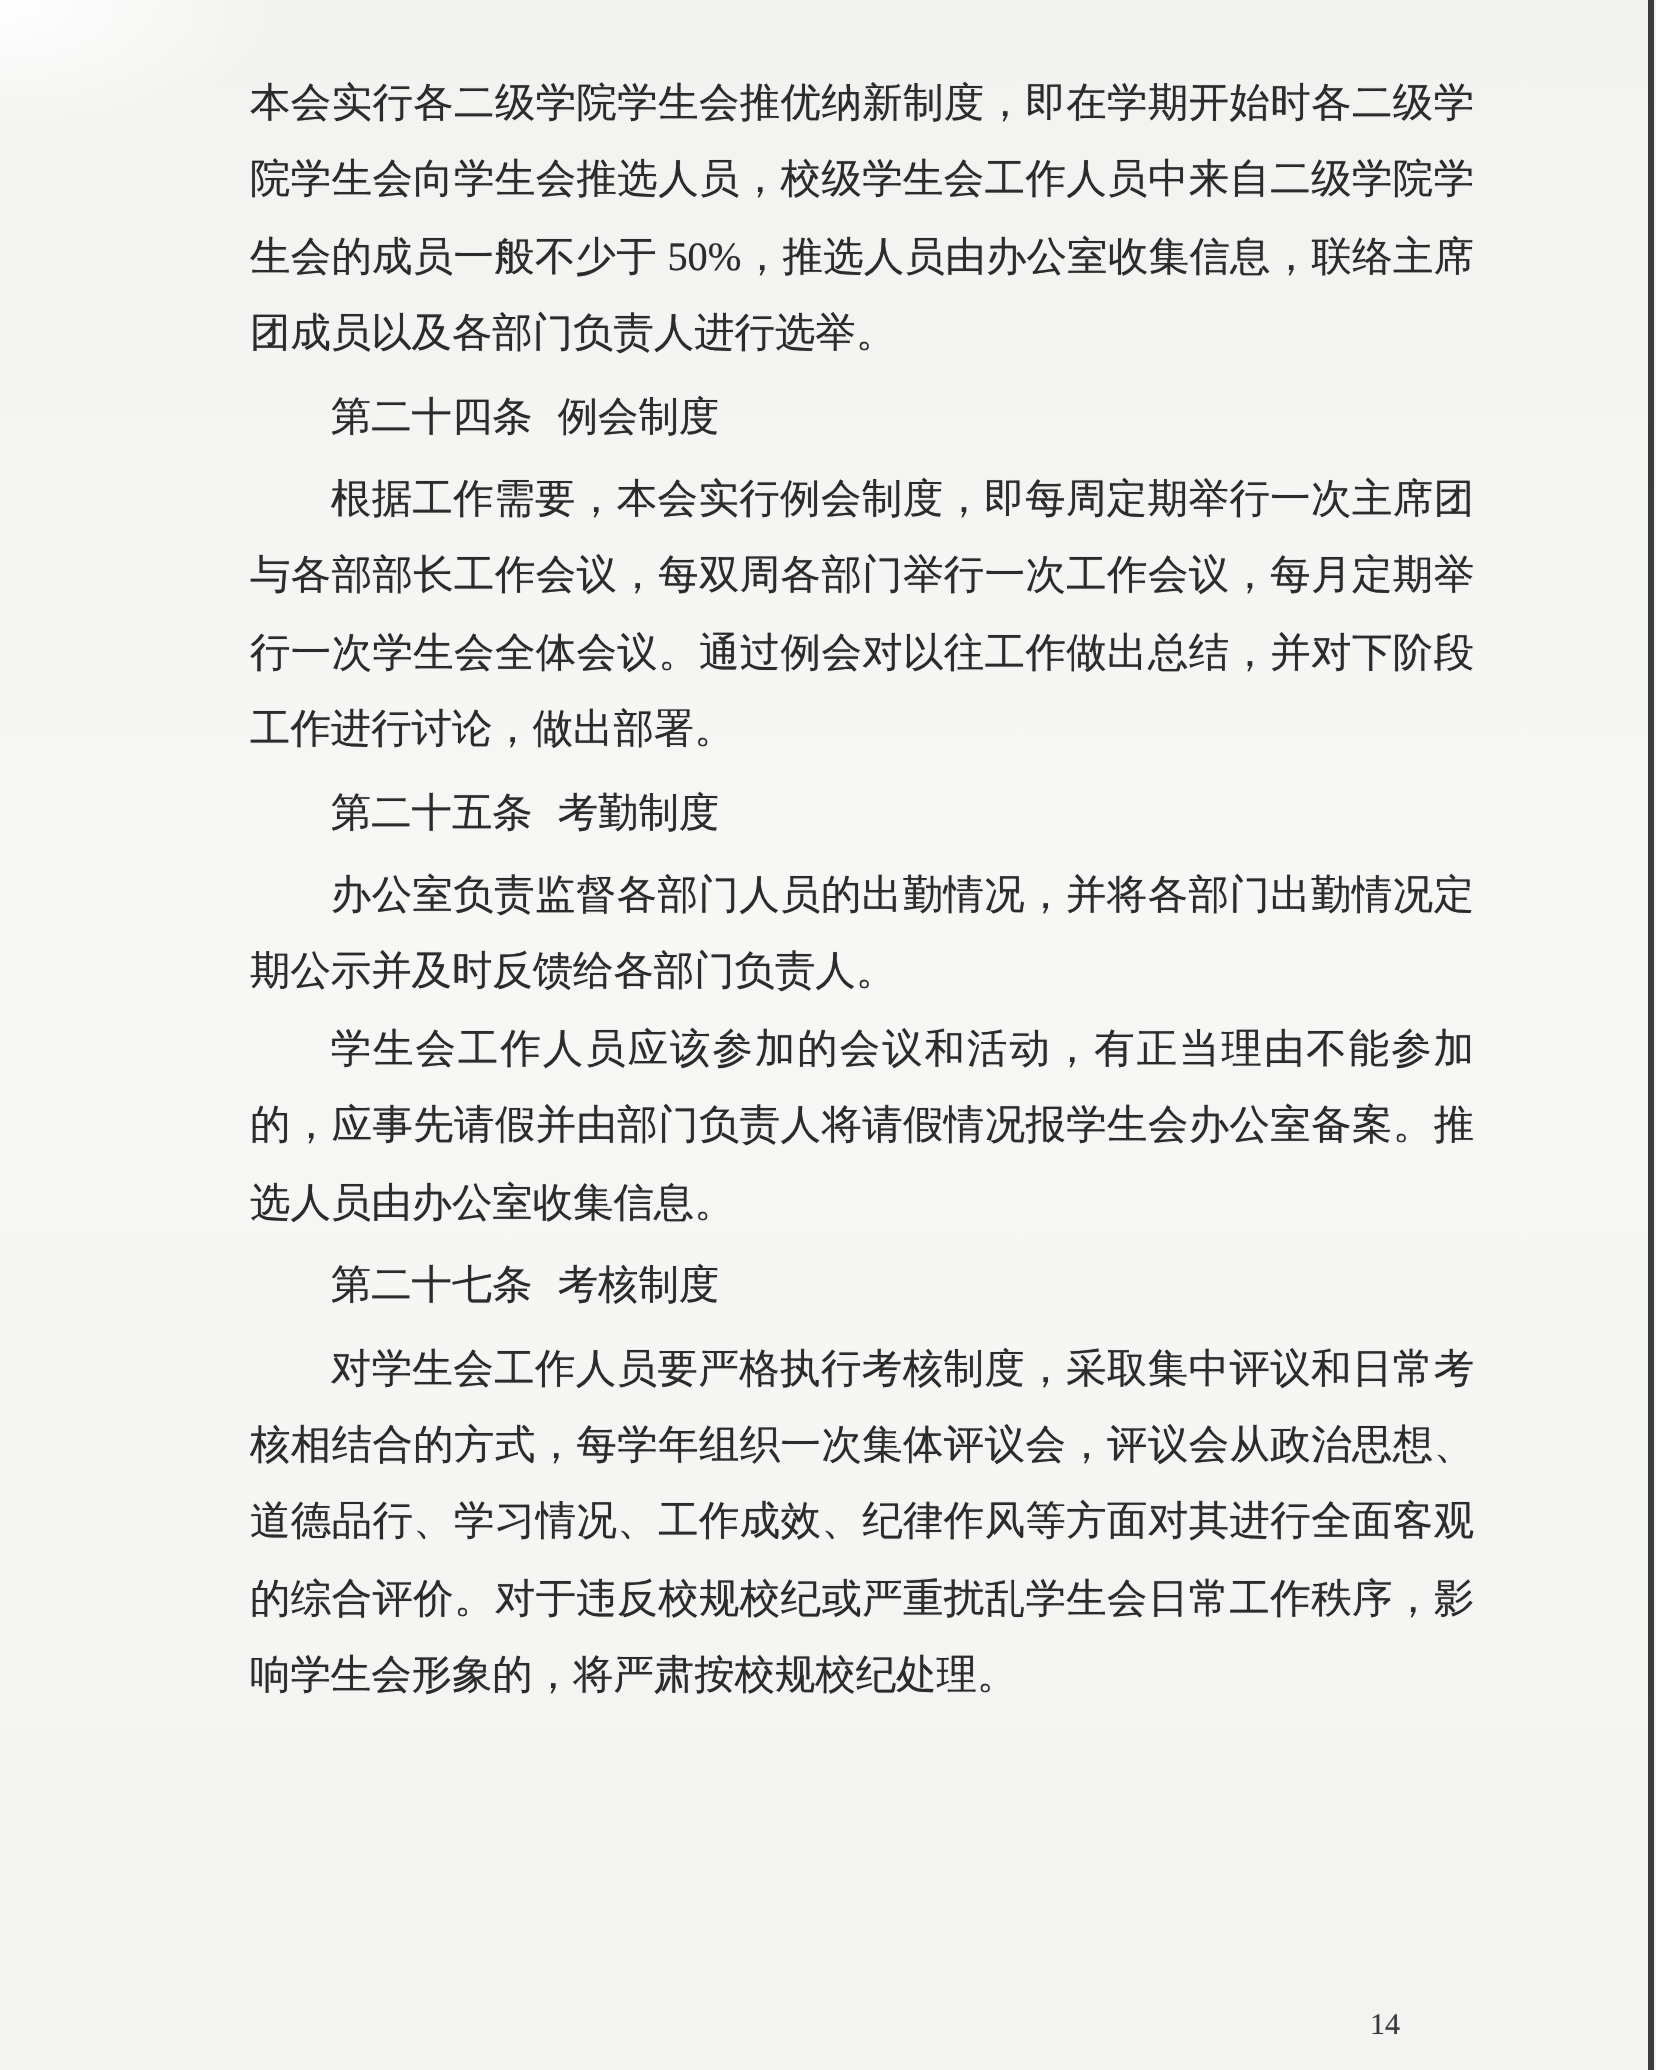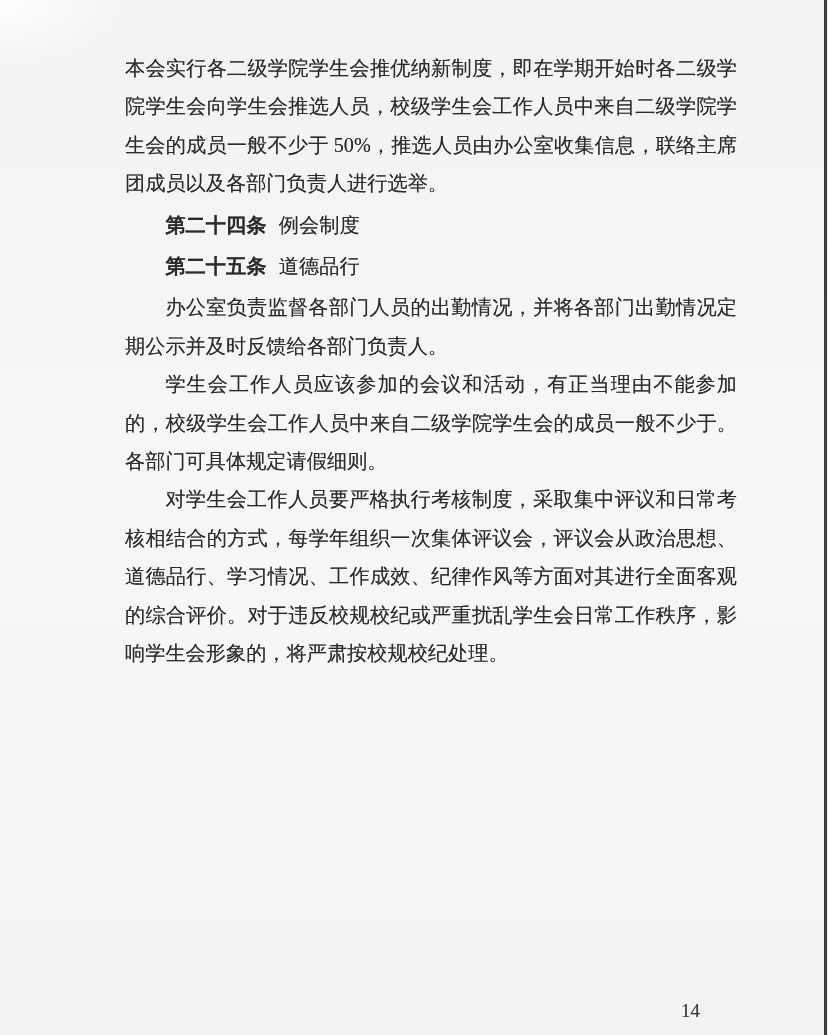--- a/index.html
+++ b/index.html
@@ -28,63 +28,66 @@
   .content {
     position: absolute;
     left: 125px;
     top: 33px;
     width: 612px;
     font-size: 20.2px;
     line-height: 38.4px;
     color: #2b2b2b;
     text-align: justify;
     text-shadow: 0 0 0.4px rgba(43,43,43,0.55);
-    margin-top: 16px;
   }
   .para { text-indent: 2em; }
   .para.first { text-indent: 0; }
   .heading {
     margin: 3px 0;
     text-indent: 2em;
     text-align: left;
   }
-  .heading .article-no { font-weight: bold; }
+  .heading .article-no { font-weight: normal; }
   .heading .article-title { margin-left: 0.62em; }
   .page-number {
     position: absolute;
     right: 128px;
     bottom: 13px;
-    font-size: 19px;
+    font-size: 15px;
     color: #3a3a3a;
     text-shadow: 0 0 0.4px rgba(58,58,58,0.5);
   }
 </style>
 </head>
 <body>
 
 <div class="scan">
 
   <div class="content">
 
     <p class="para first">本会实行各二级学院学生会推优纳新制度，即在学期开始时各二级学院学生会向学生会推选人员，校级学生会工作人员中来自二级学院学生会的成员一般不少于 50%，推选人员由办公室收集信息，联络主席团成员以及各部门负责人进行选举。</p>
 
     <p class="heading">
       <span class="article-no">第二十四条</span><span class="article-title">例会制度</span>
     </p>
 
+    <p class="para">根据工作需要，本会实行例会制度，即每周定期举行一次主席团与各部部长工作会议，每双周各部门举行一次工作会议，每月定期举行一次学生会全体会议。通过例会对以往工作做出总结，并对下阶段工作进行讨论，做出部署。</p>
 
     <p class="heading">
-      <span class="article-no">第二十五条</span><span class="article-title">道德品行</span>
+      <span class="article-no">第二十五条</span><span class="article-title">考勤制度</span>
     </p>
 
     <p class="para">办公室负责监督各部门人员的出勤情况，并将各部门出勤情况定期公示并及时反馈给各部门负责人。</p>
 
 
-    <p class="para">学生会工作人员应该参加的会议和活动，有正当理由不能参加的，校级学生会工作人员中来自二级学院学生会的成员一般不少于。各部门可具体规定请假细则。</p>
+    <p class="para">学生会工作人员应该参加的会议和活动，有正当理由不能参加的，应事先请假并由部门负责人将请假情况报学生会办公室备案。推选人员由办公室收集信息。</p>
 
+    <p class="heading">
+      <span class="article-no">第二十七条</span><span class="article-title">考核制度</span>
+    </p>
 
     <p class="para">对学生会工作人员要严格执行考核制度，采取集中评议和日常考核相结合的方式，每学年组织一次集体评议会，评议会从政治思想、道德品行、学习情况、工作成效、纪律作风等方面对其进行全面客观的综合评价。对于违反校规校纪或严重扰乱学生会日常工作秩序，影响学生会形象的，将严肃按校规校纪处理。</p>
 
 
   </div>
 
   <div class="page-number">14</div>
 
   <div class="scan-edge-line"></div>
 

